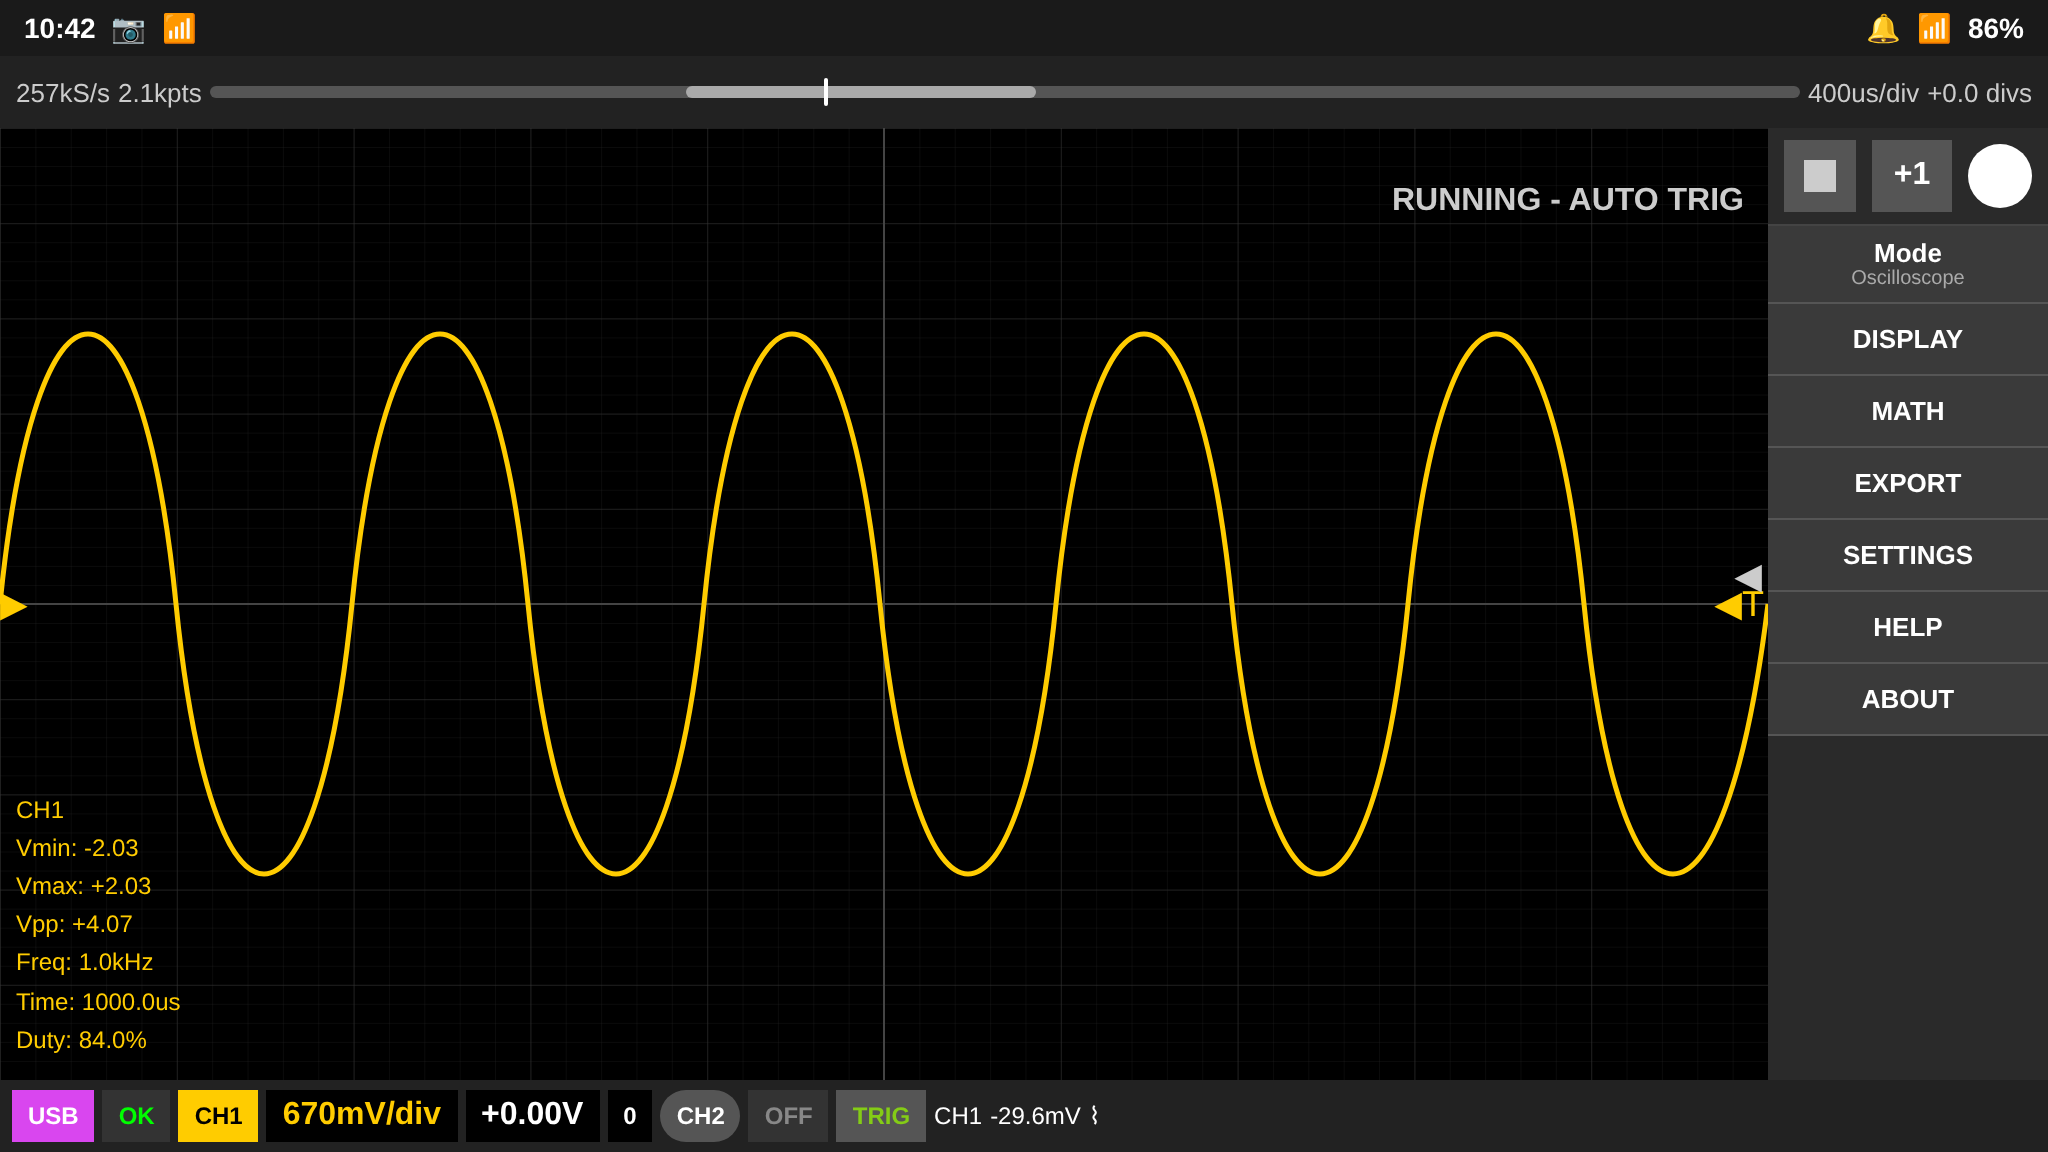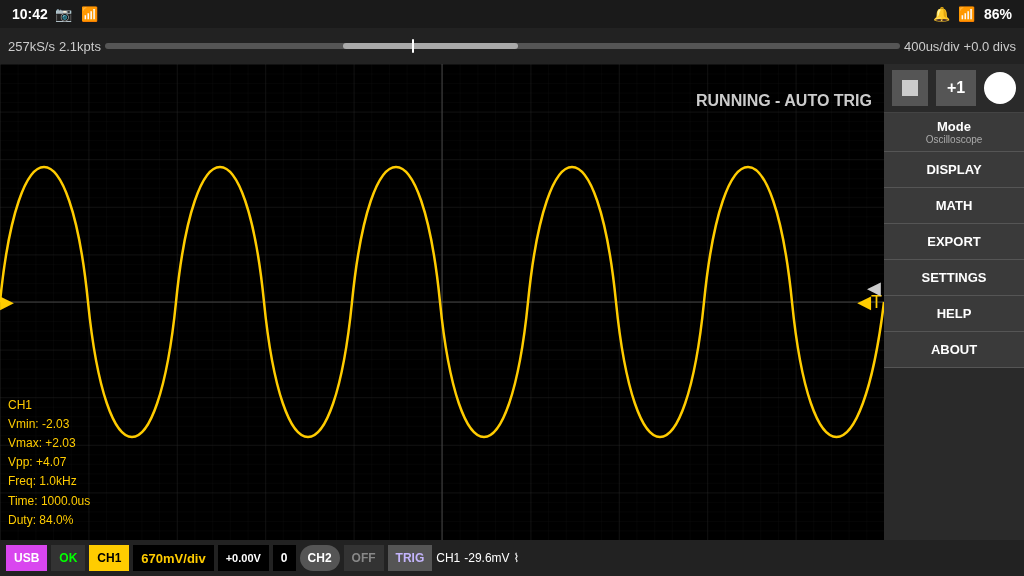--- a/index.html
+++ b/index.html
@@ -265,21 +265,21 @@
       display: flex;
       align-items: center;
       justify-content: center;
       gap: 4px;
     }
     .btn-usb { background: #d946ef; color: #fff; }
     .btn-ok { background: #333; color: #0f0; }
     .btn-ch1 { background: #ffcc00; color: #000; }
     .btn-ch2 { background: #555; color: #fff; border-radius: 13px; }
     .btn-ch2-off { background: #333; color: #888; }
-    .btn-trig { background: #555; color: #c4b5fd; }
+    .btn-trig { background: #555; color: #84cc16; }
     .trig-info { color: #fff; font-size: 12px; display: flex; align-items: center; gap: 4px; }
 
     svg#waveform {
       position: absolute;
       top: 0; left: 0;
       width: 100%;
       height: 100%;
     }
   </style>
 </head>
@@ -393,22 +393,22 @@
 <div id="side-handle">
   <span class="handle-arrow">◀</span>
 </div>
 
 <div id="bottom-bar">
   <button class="bottom-btn btn-usb">USB</button>
   <button class="bottom-btn btn-ok">OK</button>
   <button class="bottom-btn btn-ch1">
     <span>CH1</span>
   </button>
-  <span class="bottom-btn" style="color:#ffcc00; background:#000; font-size:13px;">670mV/div</span>
-  <span class="bottom-btn" style="color:#fff; background:#000; font-size:11px;">+0.00V</span>
+  <span class="bottom-btn" style="color:#ffcc00; background:#000; font-size:16px;">670mV/div</span>
+  <span class="bottom-btn" style="color:#fff; background:#000; font-size:16px;">+0.00V</span>
   <span class="bottom-btn" style="color:#fff; background:#000; font-size:12px;">0</span>
   <button class="bottom-btn btn-ch2">
     <span>CH2</span>
   </button>
   <button class="bottom-btn btn-ch2-off">OFF</button>
   <button class="bottom-btn btn-trig">
     <span>TRIG</span>
   </button>
   <span class="trig-info">
     <span>CH1</span>

